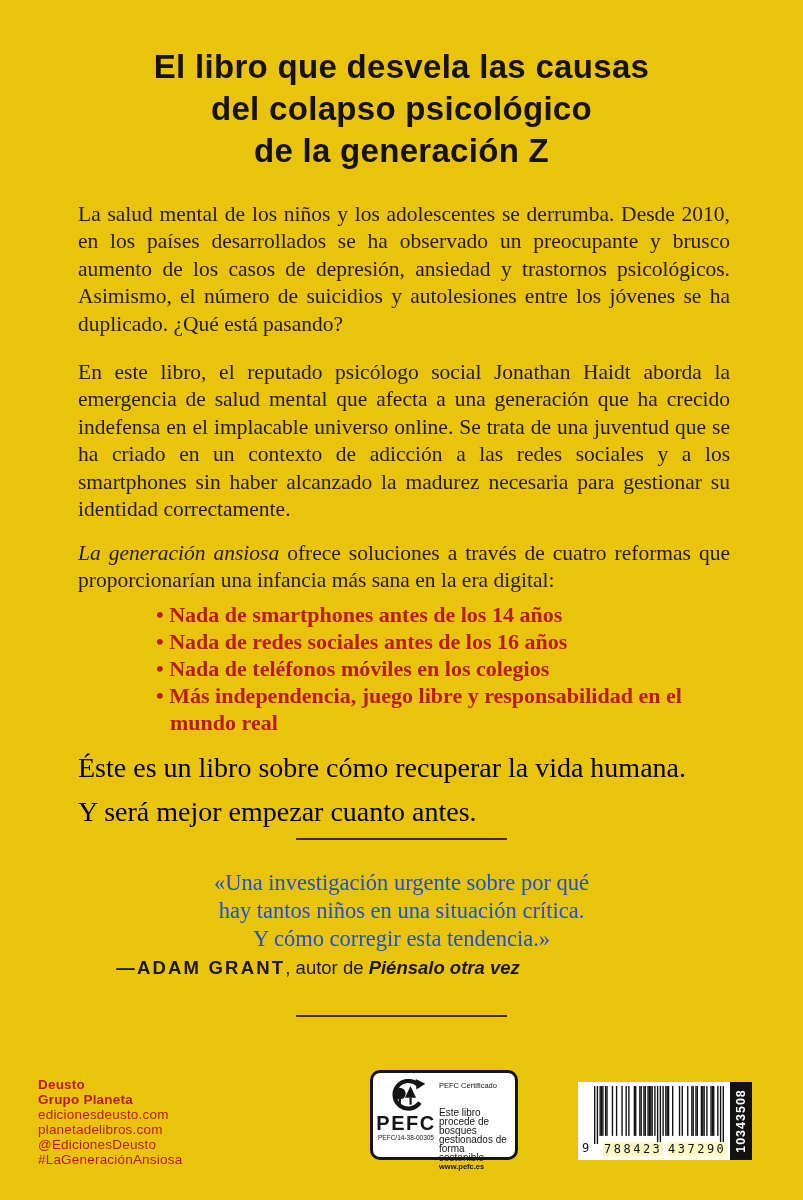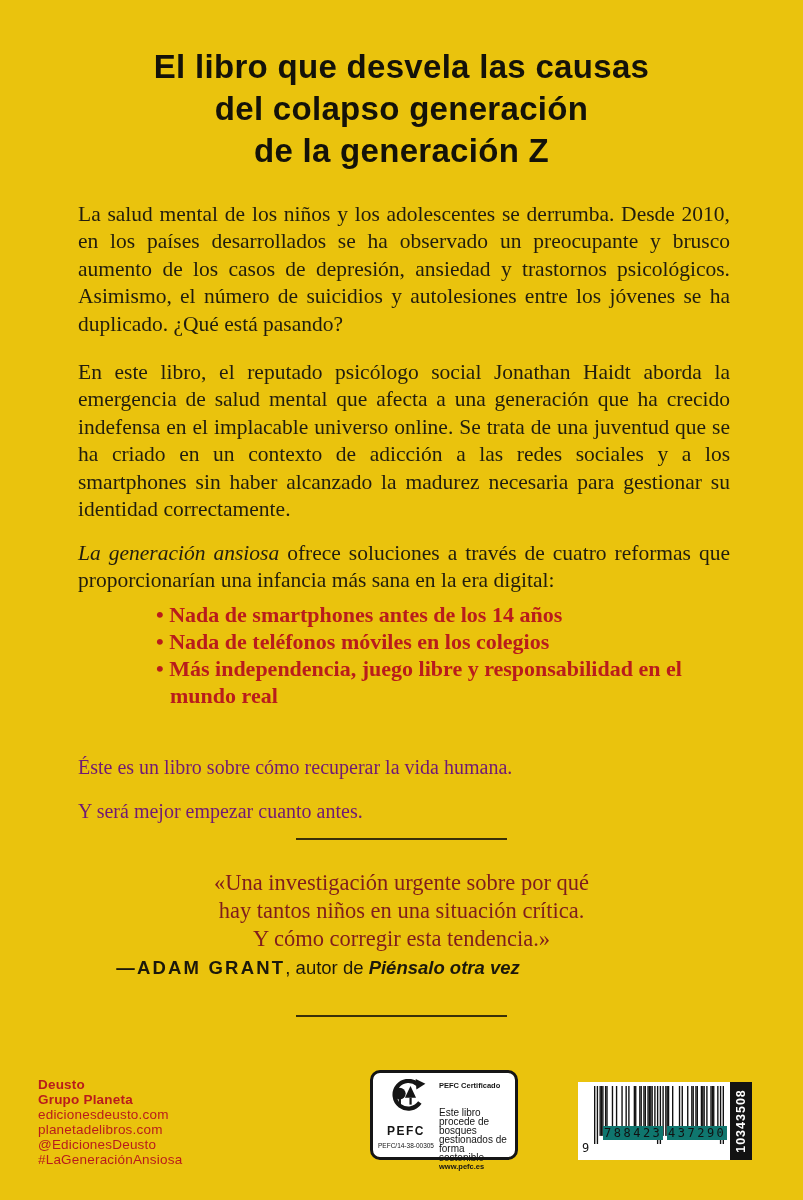--- a/index.html
+++ b/index.html
@@ -24,34 +24,34 @@
   .p1{ top:201px; }
   .p2{ top:359px; }
   .p3{ top:540px; }
   .italic{ font-style:italic; }
   .reforms{
     top:601px; list-style:none; padding:0;
     font-weight:bold; font-size:22px; line-height:27px; color:#b91c1c;
   }
   .reforms li{ padding-left:92px; text-indent:-14px; }
   .reforms li::before{ content:"\2022\00a0"; }
-  .statement{ font-size:20px; line-height:27px; color:#701a75; }
+  .statement{ font-size:28px; line-height:27px; color:#000000; }
   .st1{ top:754px; }
   .st2{ top:798px; }
   
   .rule{
     position:absolute; left:296px; width:211px; height:0;
     border-top:2px solid #3A3008;
   }
   .rule1{ top:838px; }
   .rule2{ top:1015px; }
   
   .quote{
     position:absolute; top:869px; left:0; width:803px;
-    text-align:center; font-size:22.5px; line-height:28px; color:#7f1d1d;
+    text-align:center; font-size:22.5px; line-height:28px; color:#1d4ed8;
   }
   .attribution{
     position:absolute; top:957px; left:0; width:636px; text-align:center;
     font-family:"Liberation Sans", sans-serif; font-size:18.5px; color:#1C180B;
   }
   .attr-name{ font-weight:bold; letter-spacing:2.2px; }
   .attr-book{ font-weight:bold; font-style:italic; }
   
   .publisher{
     position:absolute; left:38px; top:1077px;
@@ -63,41 +63,41 @@
   .pefc{
     position:absolute; left:370px; top:1070px; width:148px; height:90px;
     background:#FFFFFF; border:3px solid #151515; border-radius:10px;
     box-sizing:border-box; display:flex; font-family:"Liberation Sans", sans-serif;
     color:#151515;
   }
   .pefc-left{
     width:62px; display:flex; flex-direction:column; align-items:center;
     padding:6px 0 4px 4px; box-sizing:border-box;
   }
-  .pefc-brand{ font-weight:bold; font-size:12px; letter-spacing:1.5px; line-height:16px; margin-top:8px; }
+  .pefc-brand{ font-weight:bold; font-size:20px; letter-spacing:1.5px; line-height:16px; margin-top:0; }
   .pefc-code{ font-size:6.5px; margin-top:3px; white-space:nowrap; }
   .pefc-right{
     flex:1; padding:8px 4px 5px 4px; box-sizing:border-box;
     display:flex; flex-direction:column;
   }
-  .pefc-title{ font-weight:bold; font-size:7.5px; }
+  .pefc-title{ font-weight:normal; font-size:7.5px; }
   .pefc-desc{ font-size:10px; line-height:9px; margin-top:18px; width:72px; }
   .pefc-url{ font-weight:bold; font-size:7.5px; margin-top:auto; }
   
   .barcode{
     position:absolute; left:578px; top:1082px; width:174px; height:78px;
     background:#FFFFFF;
   }
   .ean-bars{ position:absolute; left:16px; top:4px; width:130px; height:58px; fill:#111111; }
   .ean-digit-first{
     position:absolute; left:4px; bottom:5px;
     font-family:"DejaVu Sans Mono", monospace; font-size:12px; color:#111;
   }
   .ean-group{
-    position:absolute; bottom:20px; background:#0f766e;
+    position:absolute; bottom:4px; background:#fef9c3;
     font-family:"DejaVu Sans Mono", monospace; font-size:12px;
     letter-spacing:2.5px; color:#111; padding:0 1px;
   }
   .g1{ left:25px; }
   .g2{ left:89px; }
   .bc-strip{
     position:absolute; right:0; top:0; width:22px; height:78px;
     background:#121212; display:flex; align-items:center; justify-content:center;
   }
   .bc-strip span{
@@ -106,30 +106,31 @@
     font-weight:bold; letter-spacing:1px;
   }
 </style>
 </head>
 <body>
 
 <div class="page">
 
   <div class="headline">
     <div>El libro que desvela las causas</div>
-    <div>del colapso generación</div>
+    <div>del colapso psicológico</div>
     <div>de la generación Z</div>
   </div>
 
   <p class="col body-par p1">La salud mental de los niños y los adolescentes se derrumba. Desde 2010, en los países desarrollados se ha observado un preocupante y brusco aumento de los casos de depresión, ansiedad y trastornos psicológicos. Asimismo, el número de suicidios y autolesiones entre los jóvenes se ha duplicado. ¿Qué está pasando?</p>
   <p class="col body-par p2">En este libro, el reputado psicólogo social Jonathan Haidt aborda la emergencia de salud mental que afecta a una generación que ha crecido indefensa en el implacable universo online. Se trata de una juventud que se ha criado en un contexto de adicción a las redes sociales y a los smartphones sin haber alcanzado la madurez necesaria para gestionar su identidad correctamente.</p>
   <p class="col body-par p3"><span class="italic">La generación ansiosa</span><span> ofrece soluciones a través de cuatro reformas que proporcionarían una infancia más sana en la era digital:</span></p>
 
   <ul class="col reforms">
     <li>Nada de smartphones antes de los 14 años</li>
+    <li>Nada de redes sociales antes de los 16 años</li>
     <li>Nada de teléfonos móviles en los colegios</li>
     <li>Más independencia, juego libre y responsabilidad en el mundo real</li>
   </ul>
 
   <p class="col statement st1">Éste es un libro sobre cómo recuperar la vida humana.</p>
   <p class="col statement st2">Y será mejor empezar cuanto antes.</p>
 
   <div class="rule rule1"></div>
 
   <div class="quote">

